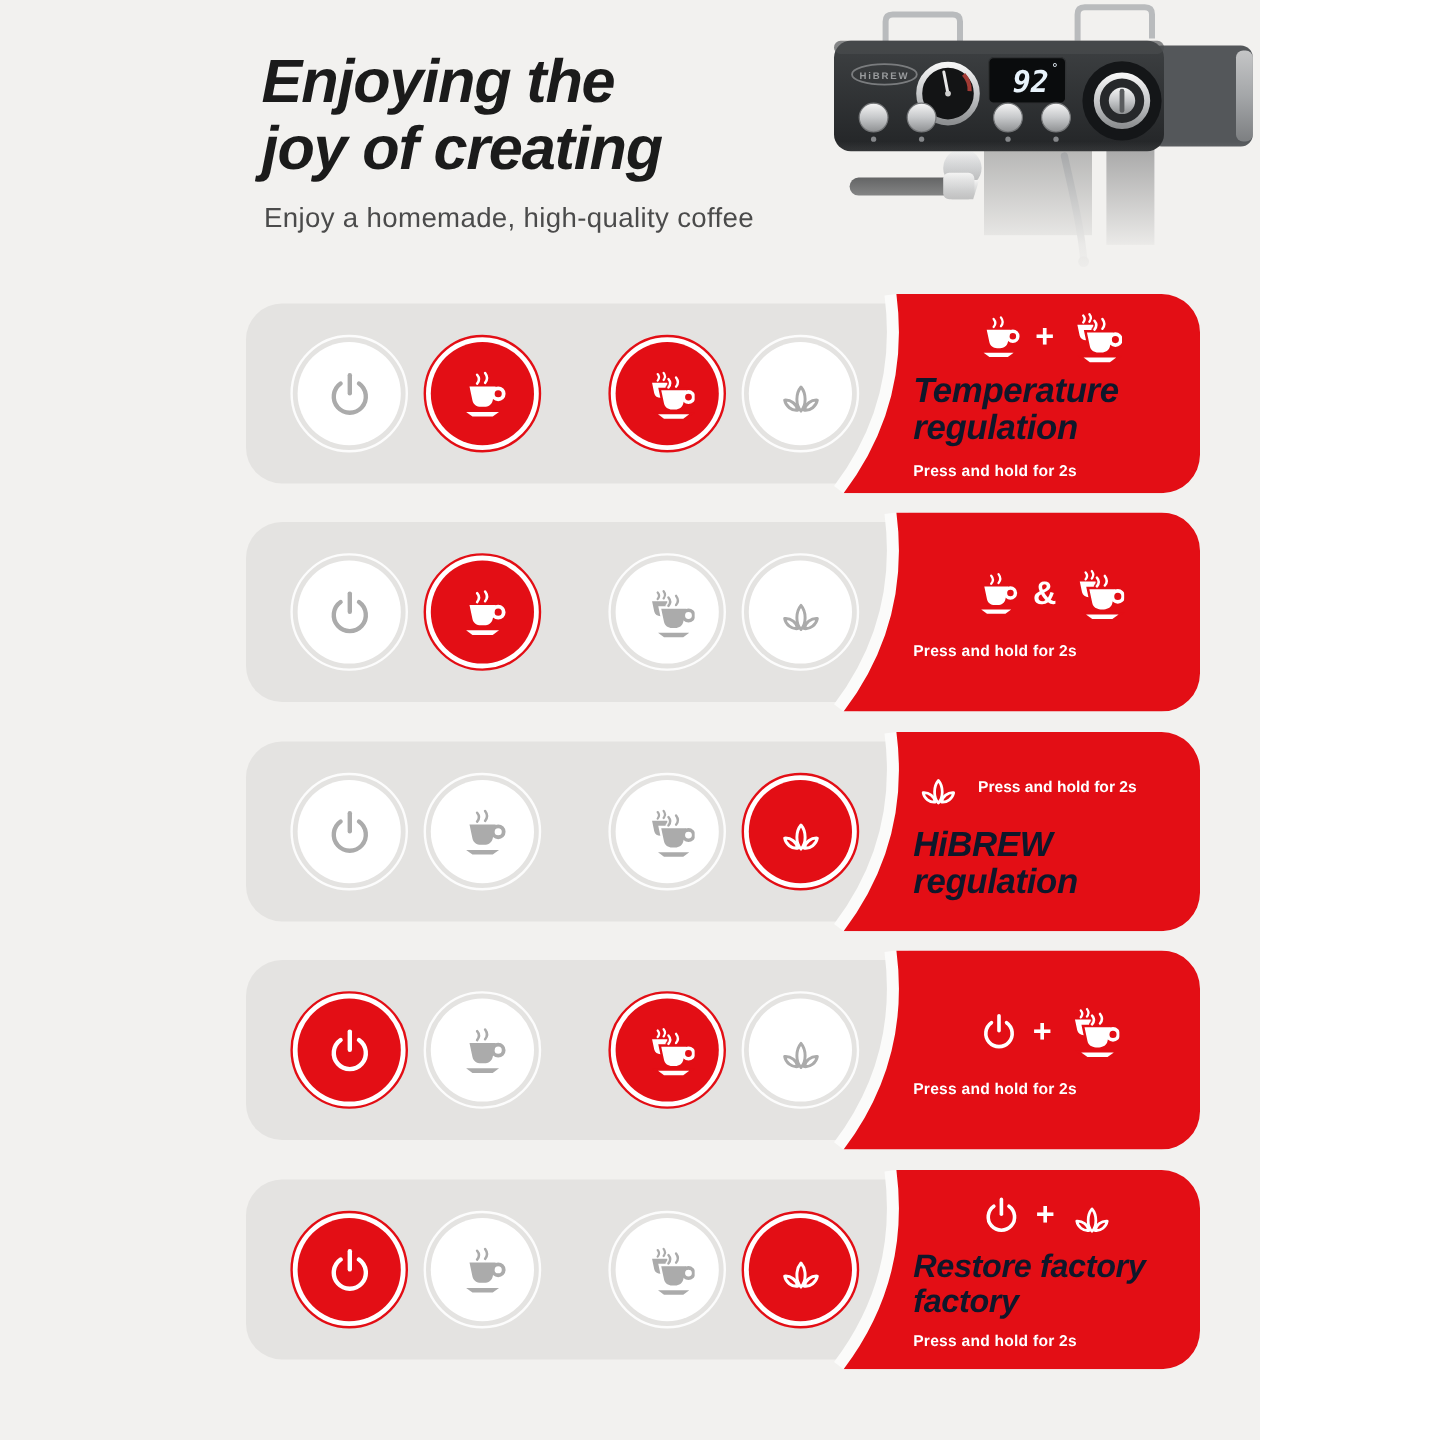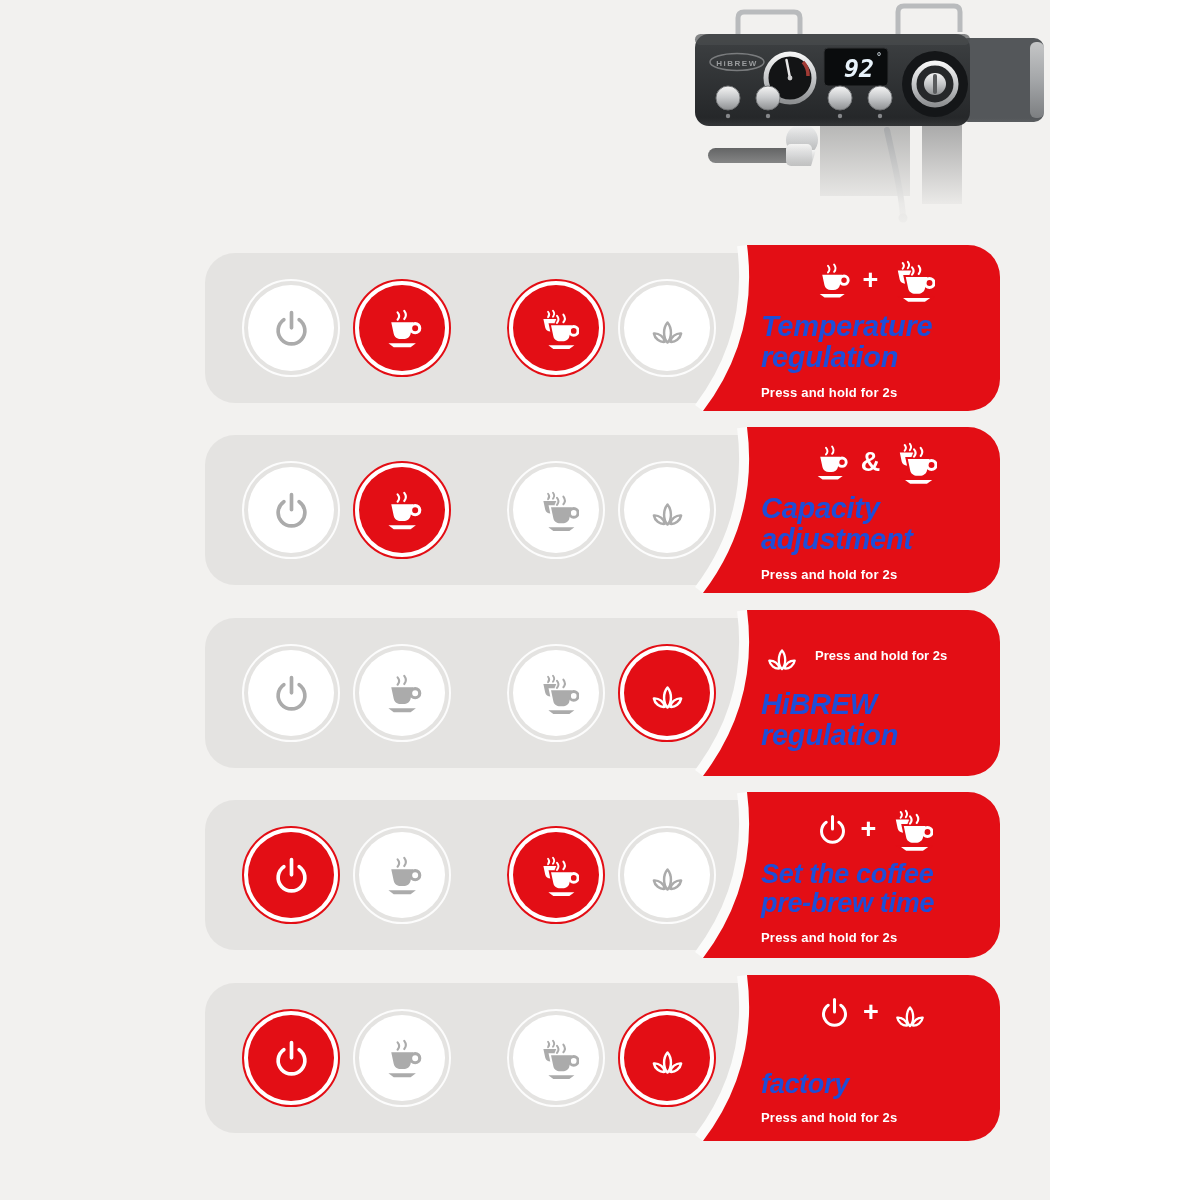--- a/index.html
+++ b/index.html
@@ -44,21 +44,21 @@
   .bshape{position:absolute;inset:0;width:100%;height:100%}
   .banner-content{position:absolute;left:66px;right:14px;top:0;height:100%;display:flex;flex-direction:column;justify-content:center;align-items:flex-start;--disc-bg:var(--red)}
   .combo{display:flex;align-items:center;justify-content:center;gap:9px;width:100%;color:#fff;margin-bottom:5px}
   .r3 .combo{justify-content:flex-start;margin-bottom:10px}
   .combo svg{width:44px;height:44px}
   .combo svg.power{width:37px;height:37px}
   .combo svg.single-cup{width:41px;height:41px}
   .combo svg.double-cup{width:47px;height:47px}
   .combo svg.steam{width:42px;height:42px}
   .sep{font:800 27px/1 "Liberation Sans",sans-serif;color:#fff;margin:0 1px}
-  .btitle{margin:2px 0 0;color:#1d4ed8;font:italic 800 29px/1.07 "Liberation Sans",sans-serif;letter-spacing:-.3px}
+  .btitle{margin:2px 0 0;color:#0f172a;font:italic 800 29px/1.07 "Liberation Sans",sans-serif;letter-spacing:-.3px}
   .r4 .btitle,.r5 .btitle{font-size:27px}
   .note{margin:13px 0 0;color:#fff;font:700 13px/1 "Liberation Sans",sans-serif;letter-spacing:.2px}
   .inote{color:#fff;font:700 13px/1 "Liberation Sans",sans-serif;margin-left:3px;white-space:nowrap}
   .defs{position:absolute;width:0;height:0;overflow:hidden}
 </style>
 </head>
 <body>
 
 <svg class="defs" xmlns="http://www.w3.org/2000/svg">
   <defs>
@@ -124,20 +124,24 @@
       <path d="M8 166 Q64 92 52 0" fill="none" stroke="#fbfbfa" stroke-width="20"></path>
       <path d="M52 0 H273 A32 32 0 0 1 305 32 V134 A32 32 0 0 1 273 166 H8 Q64 92 52 0 Z" fill="var(--red,#e30e15)"></path>
     </symbol>
   </defs>
 </svg>
 
 <div class="stage">
   <div class="canvas"></div>
   <div class="right-strip"></div>
 
+  <header class="header">
+    <h1><span>Enjoying the</span><br><span>joy of creating</span></h1>
+    <p>Enjoy a homemade, high-quality coffee</p>
+  </header>
 
   <svg class="machine" viewBox="0 0 360 232">
 
     <path d="M48 40 V18 q0-6 6-6 h50 q6 0 6 6 v20" fill="none" stroke="#b9bbbd" stroke-width="5"></path>
     <path d="M208 34 V12 q0-6 6-6 h50 q6 0 6 6 v20" fill="none" stroke="#b9bbbd" stroke-width="5"></path>
 
     <rect x="268" y="38" width="86" height="84" rx="10" fill="#54575a"></rect>
     <rect x="340" y="42" width="14" height="76" rx="6" fill="url(#silver)" opacity=".7"></rect>
 
     <rect x="130" y="120" width="90" height="76" fill="#3b3d3f" opacity=".35"></rect>
@@ -274,21 +278,20 @@
       <div class="banner-content">
         <div class="combo">
             <svg viewBox="0 0 64 64" class="single-cup">
               <use href="#i-cup"></use>
             </svg>
             <span class="sep">&amp;</span>
             <svg viewBox="0 0 64 64" class="double-cup">
               <use href="#i-cups"></use>
             </svg>
           </div>
-        <h3 class="btitle"><span>Capacity</span><br><span>adjustment</span></h3>
         <p class="note">Press and hold for 2s</p>
       </div>
     </div>
   </section>
 
   <section class="row r3">
     <div class="btns">
         <div class="btn">
           <div class="disc">
             <svg viewBox="0 0 64 64">
@@ -372,21 +375,20 @@
       <div class="banner-content">
         <div class="combo">
             <svg viewBox="0 0 64 64" class="power">
               <use href="#i-power"></use>
             </svg>
             <span class="sep">+</span>
             <svg viewBox="0 0 64 64" class="double-cup">
               <use href="#i-cups"></use>
             </svg>
           </div>
-        <h3 class="btitle"><span>Set the coffee</span><br><span>pre-brew time</span></h3>
         <p class="note">Press and hold for 2s</p>
       </div>
     </div>
   </section>
 
   <section class="row r5">
     <div class="btns">
         <div class="btn active">
           <div class="disc">
             <svg viewBox="0 0 64 64">
@@ -423,18 +425,18 @@
       <div class="banner-content">
         <div class="combo">
             <svg viewBox="0 0 64 64" class="power">
               <use href="#i-power"></use>
             </svg>
             <span class="sep">+</span>
             <svg viewBox="0 0 64 64" class="steam">
               <use href="#i-steam"></use>
             </svg>
           </div>
-        <h3 class="btitle"><br><span>factory</span></h3>
+        <h3 class="btitle"><span>Restore factory</span><br><span>factory</span></h3>
         <p class="note">Press and hold for 2s</p>
       </div>
     </div>
   </section>
 </div>
 
 </body></html>

